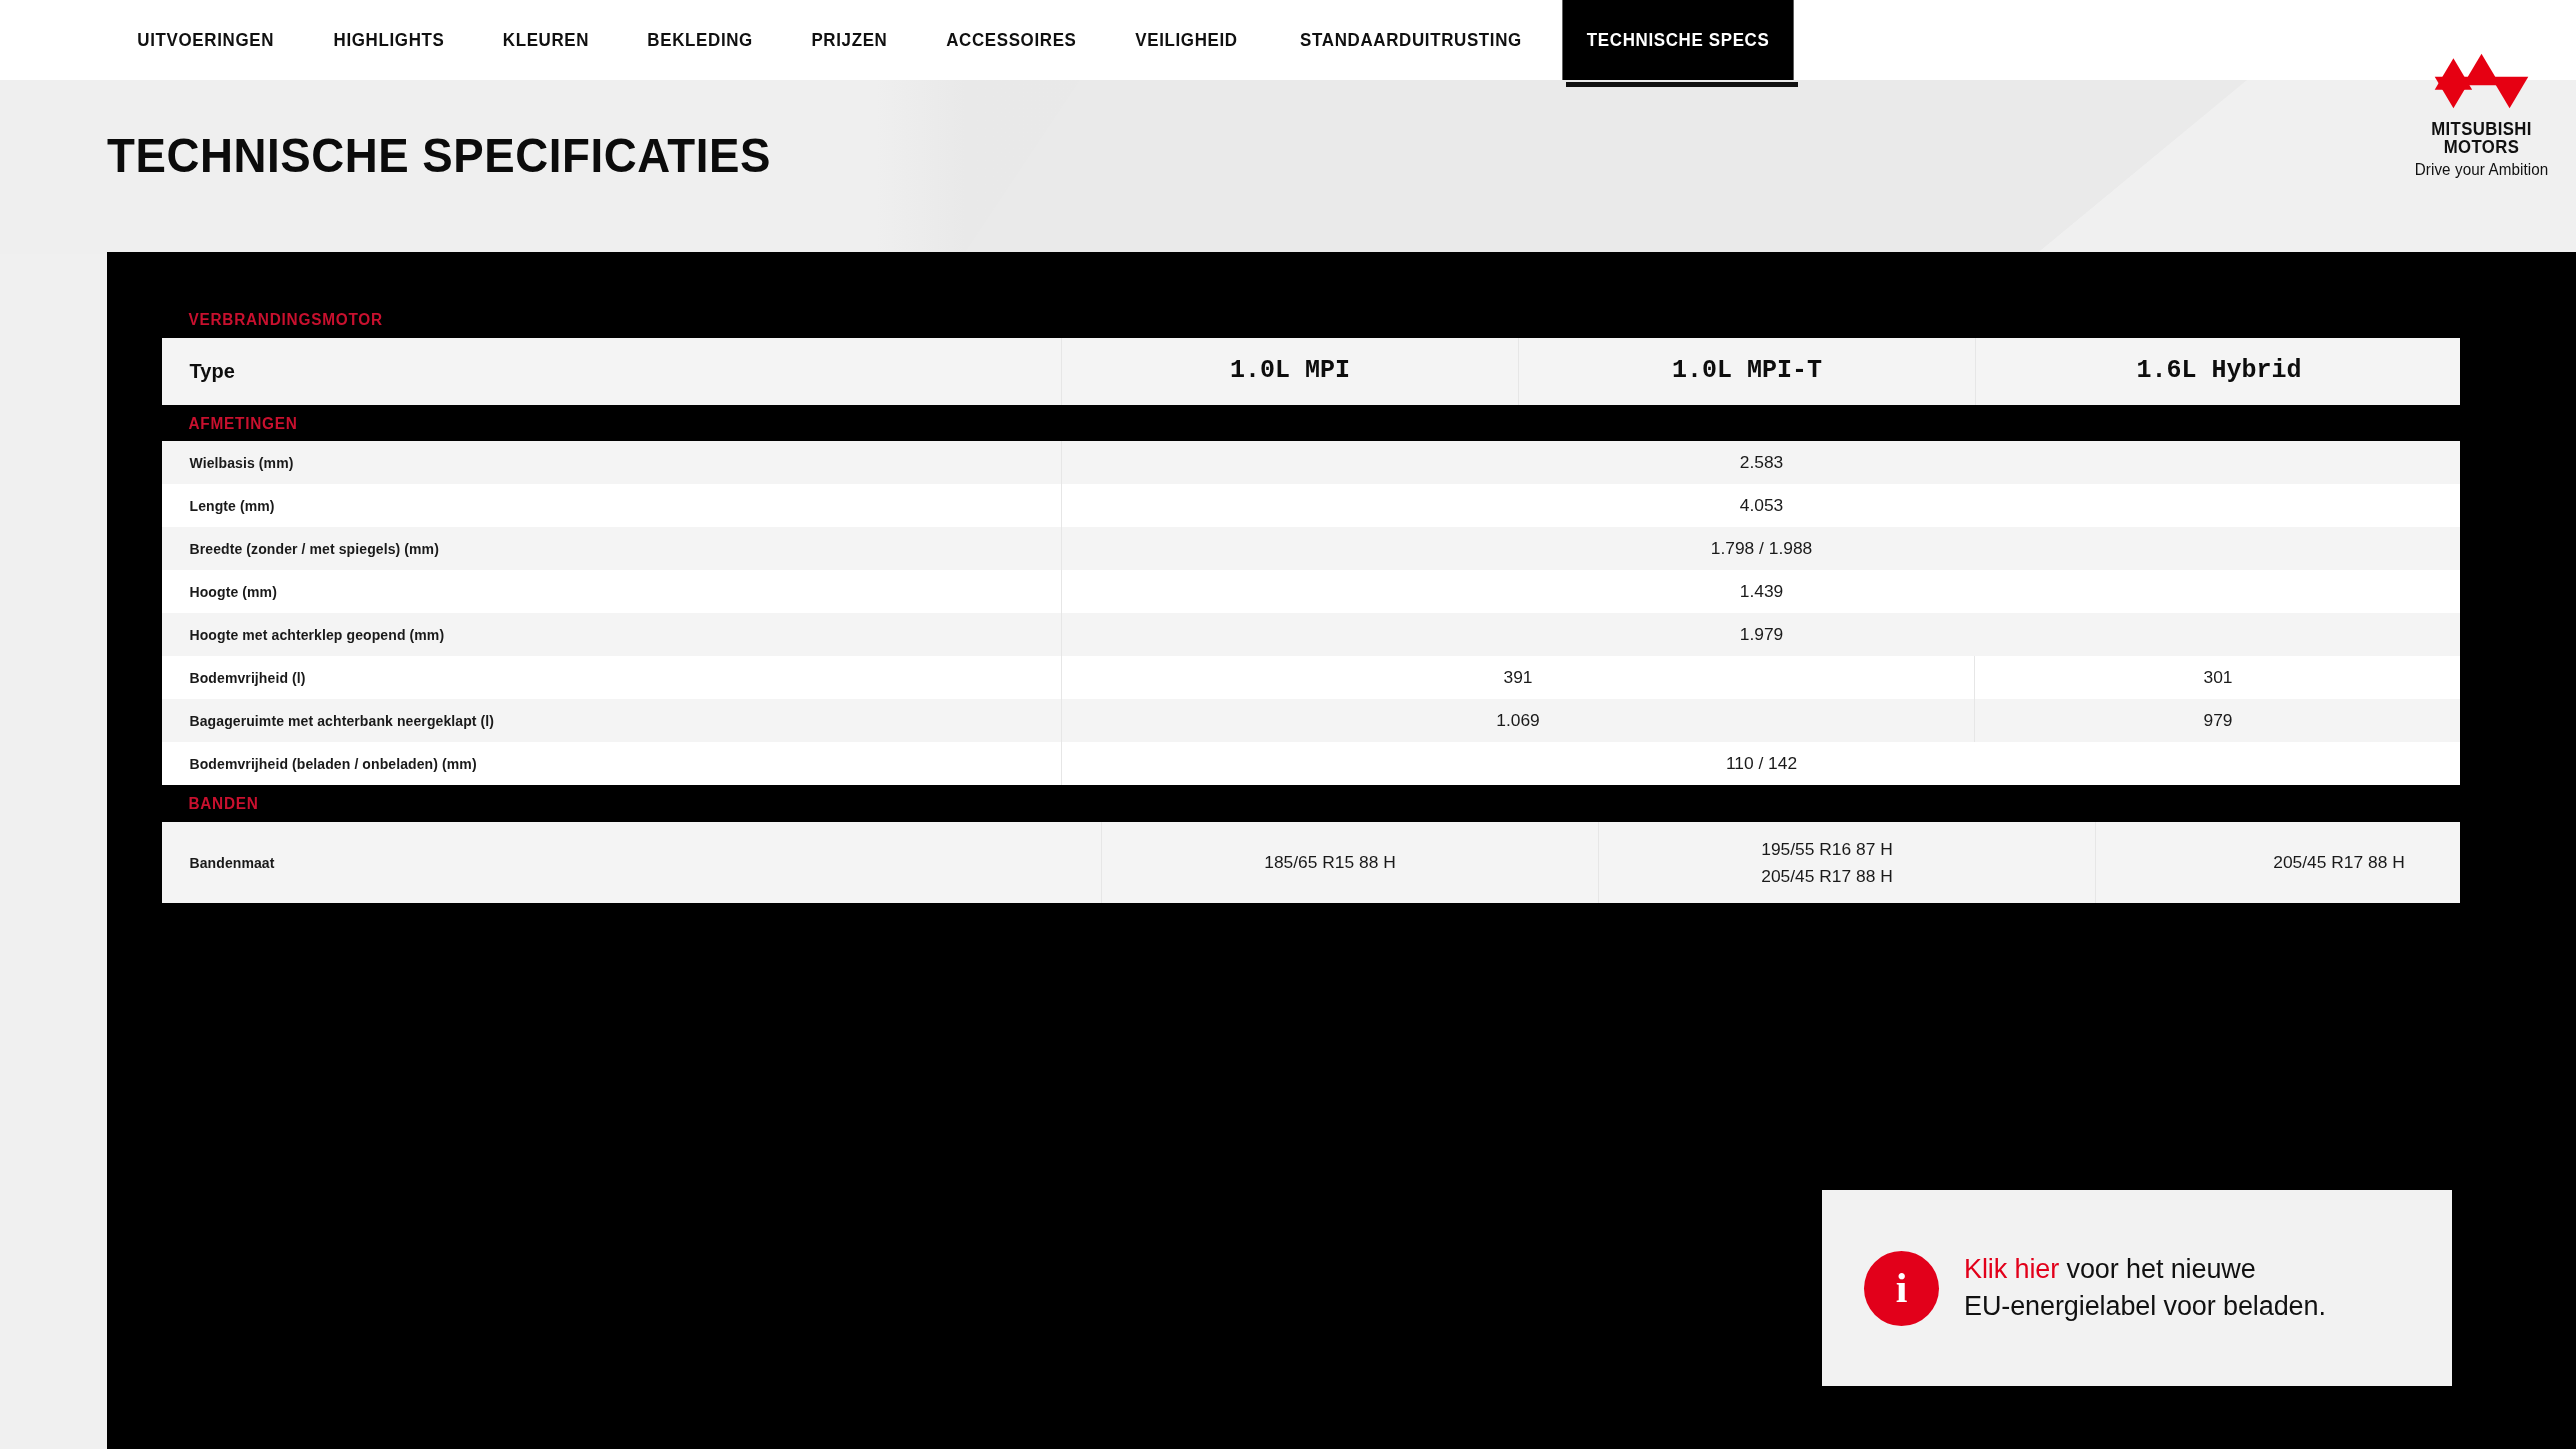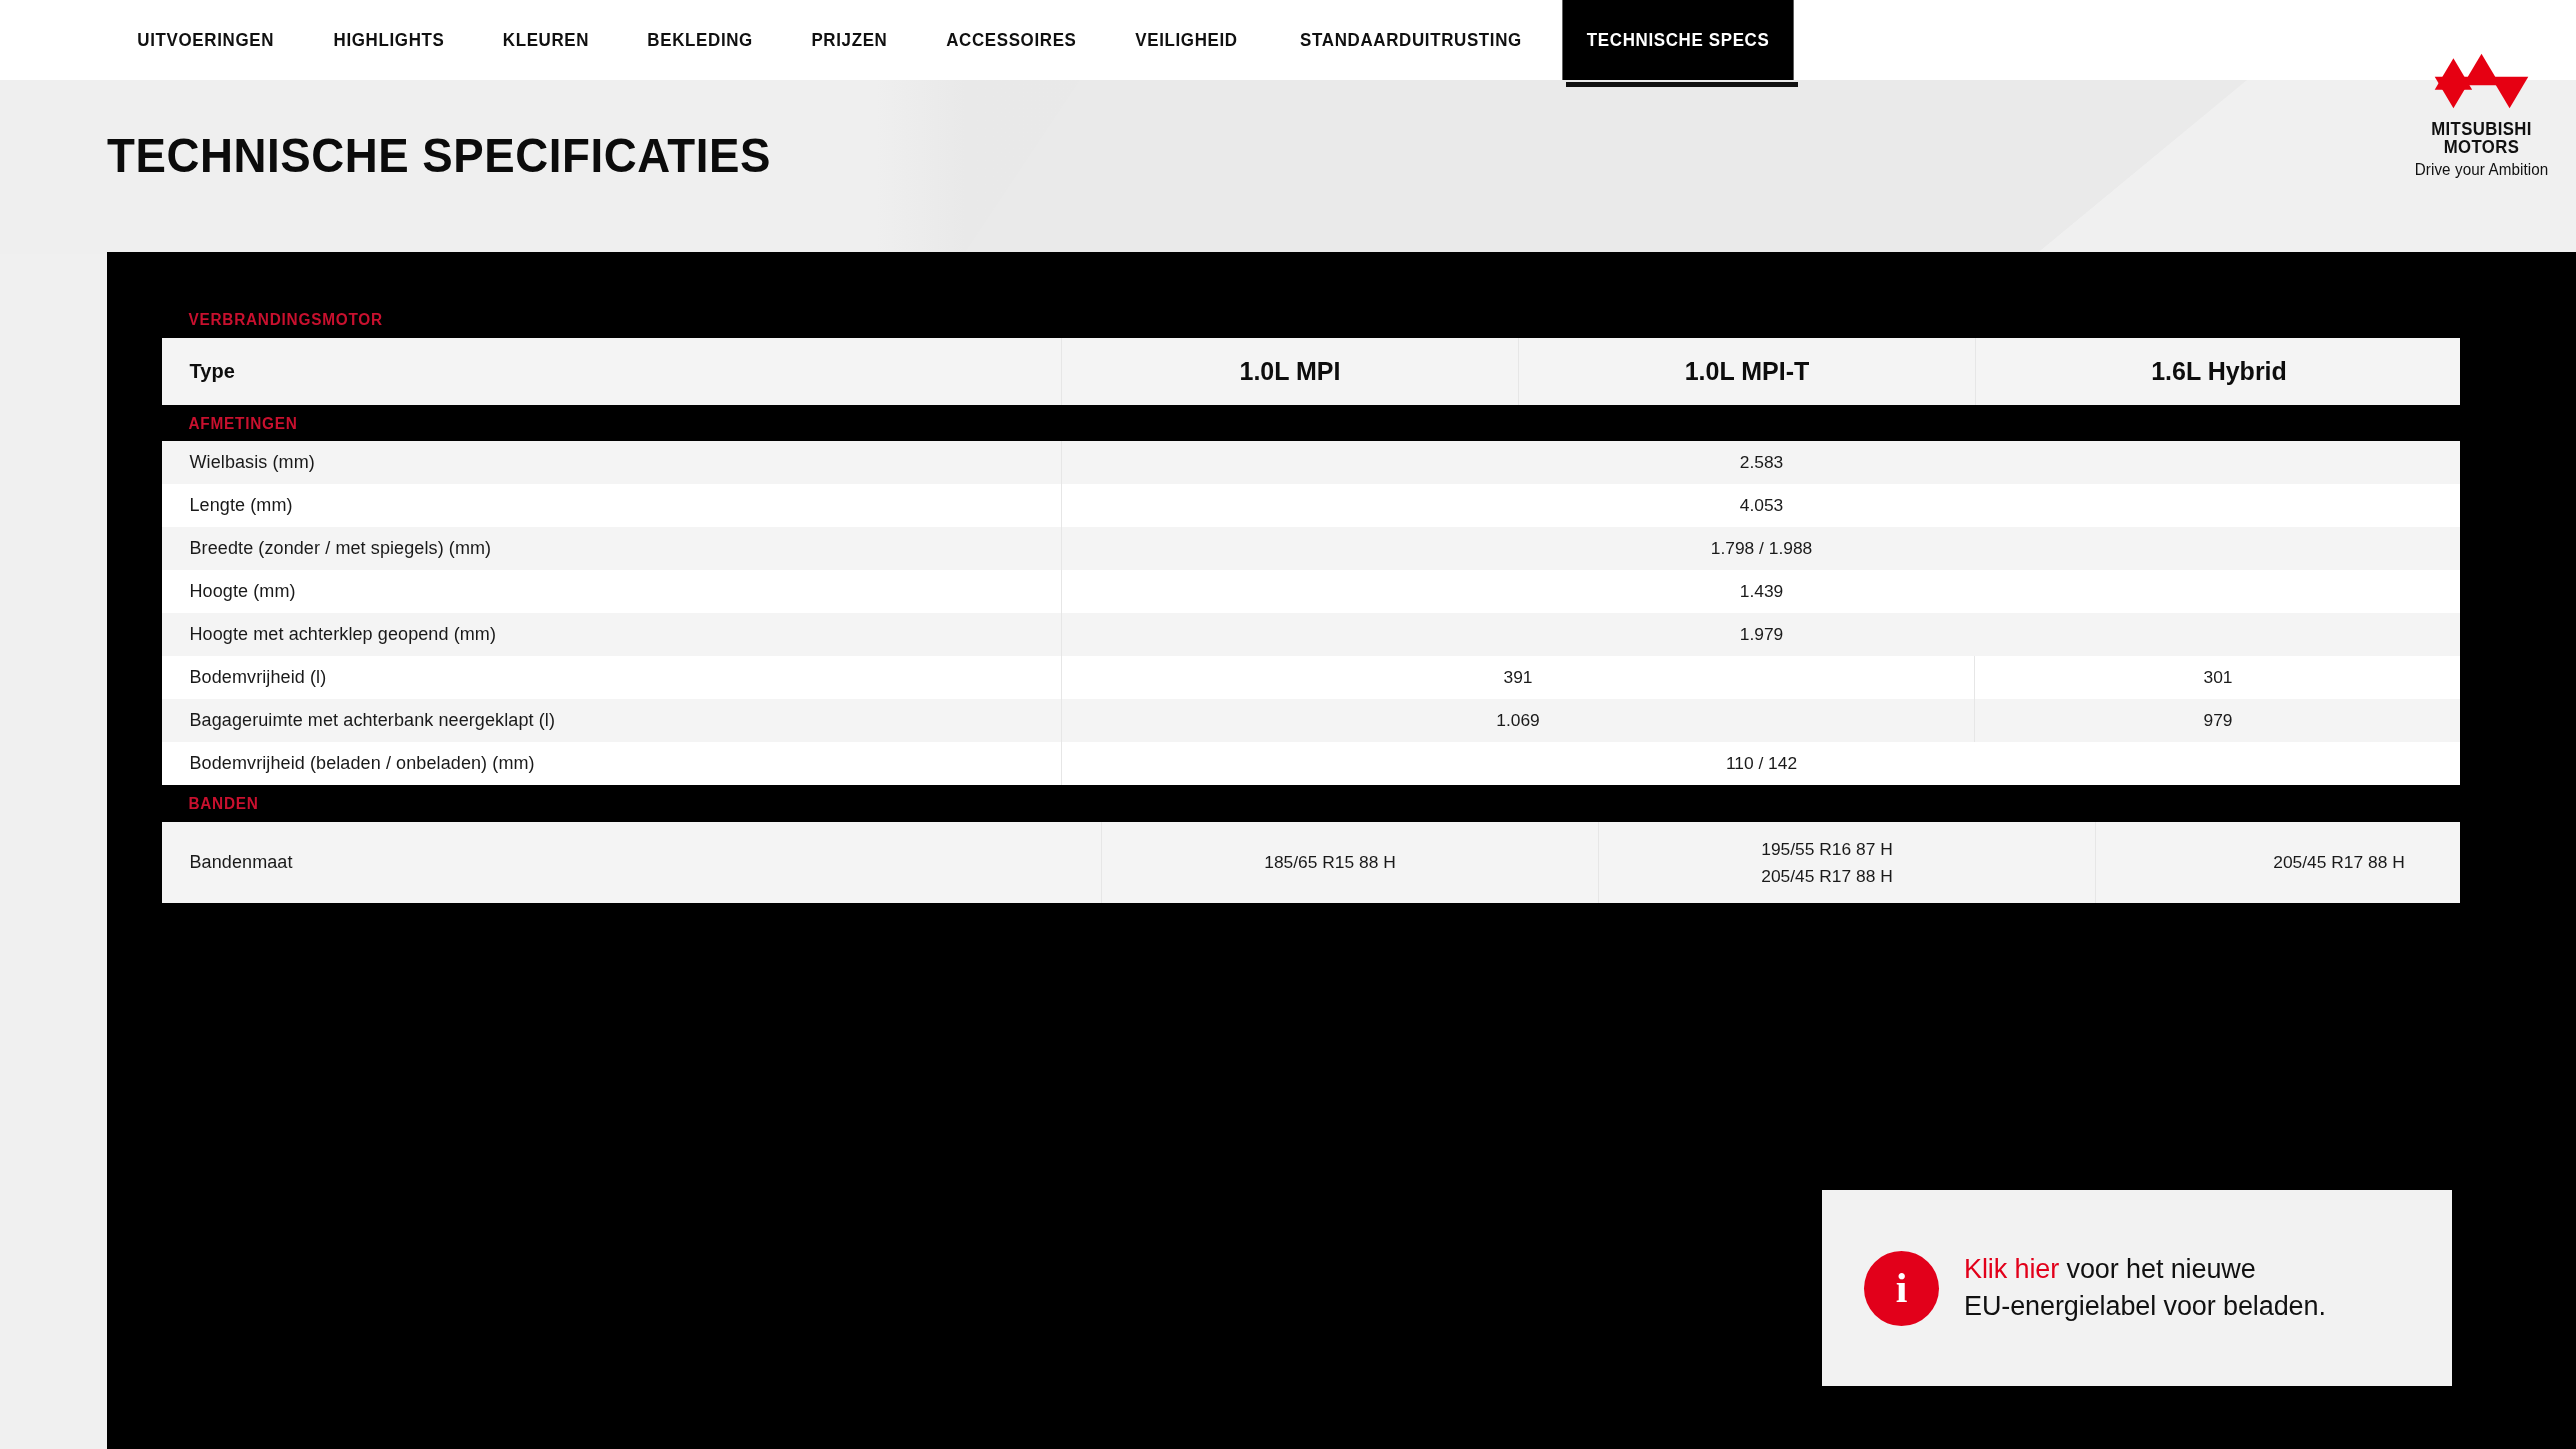--- a/index.html
+++ b/index.html
@@ -171,23 +171,24 @@
   }
   .trow.shade { background: #f4f4f4; }
   .trow.plain { background: #ffffff; }
 
   .c-label {
     width: 899px;
     flex: 0 0 899px;
     padding: 0 17.4px 0 27.5px;
     display: flex;
     align-items: center;
-    font-size: 18px;
+    font-size: 14px;
     color: #1a1a1a;
     letter-spacing: 0.1px;
+    font-weight: bold;
   }
   .c-val {
     flex: 0 0 457px;
     width: 457px;
     display: flex;
     align-items: center;
     justify-content: center;
     text-align: center;
     font-size: 17.4px;
     color: #1a1a1a;
@@ -203,20 +204,21 @@
   #head-row .c-label {
     font-size: 20px;
     font-weight: 700;
     color: #0d0d0d;
   }
   #head-row .c-val {
     font-size: 25px;
     font-weight: 700;
     color: #0d0d0d;
     border-left: 1.4px solid #e6e6e6;
+    font-family: Liberation Mono, monospace;
   }
 
   .r-std { height: 43px; }
   .r-tire { height: 81px; gap: 40px; }
 
   
   #infobox {
     position: absolute;
     left: 1822px;
     top: 1190px;

